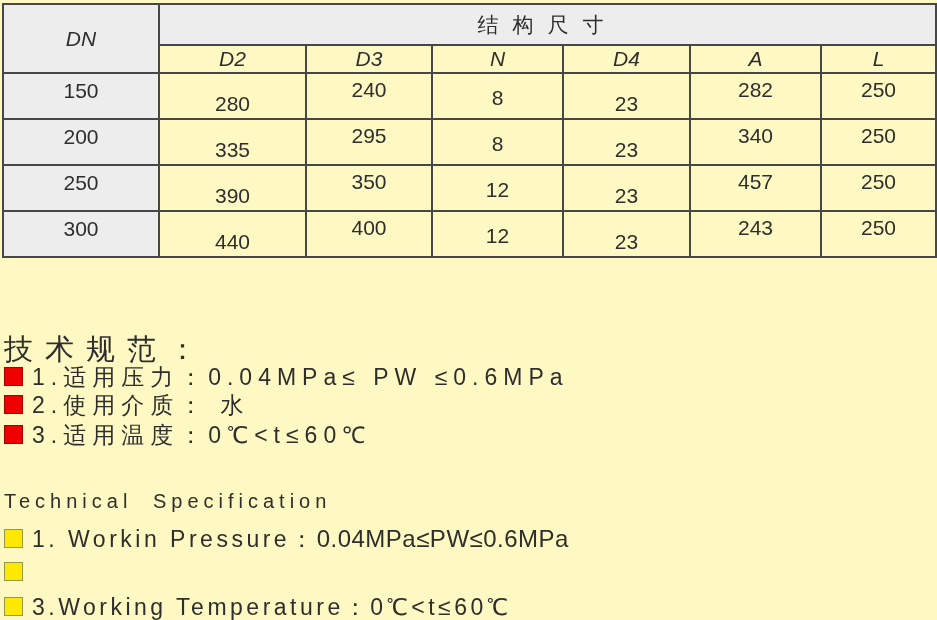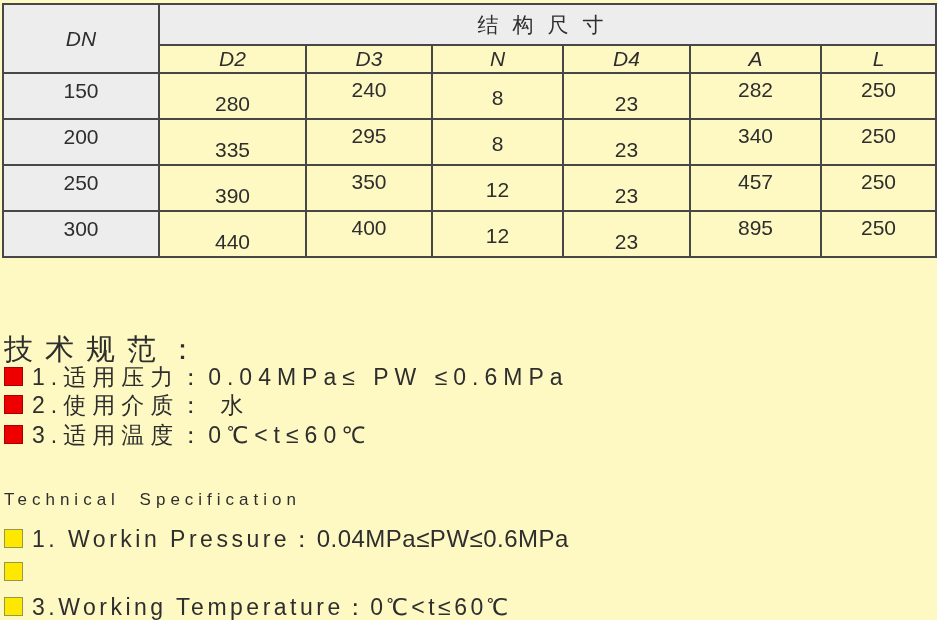--- a/index.html
+++ b/index.html
@@ -31,21 +31,21 @@
   tr.r-data{height:46px;margin-left:24px;}
   table.spec td > span{display:inline-block;}
   td.v-low  > span{transform:translateY(8px);}
   td.v-high > span{transform:translateY(-6px);}
   td.v-mid  > span{transform:translateY(2px);}
   td.dn-cell > span{transform:translateY(-5px);}
   
   .line{position:absolute;white-space:nowrap;}
   .zh-heading{left:4px;top:330px;font-size:29px;letter-spacing:12px;}
   .zh-item{font-size:23px;letter-spacing:6px;}
-  .en-heading{left:4px;top:490px;font-size:17px;letter-spacing:5px;word-spacing:10px;}
+  .en-heading{left:4px;top:490px;font-size:20px;letter-spacing:5px;word-spacing:10px;}
   .en-item{font-size:23px;letter-spacing:3.5px;}
   .zh-1{left:4px;top:362px;}
   .zh-2{left:4px;top:390px;}
   .zh-3{left:4px;top:418px;}
   .en-1{left:4px;top:524px;}
   .en-2{left:4px;top:558px;}
   .en-3{left:4px;top:592px;}
   .sq{
     display:inline-block;width:17px;height:17px;
     margin-right:9px;vertical-align:baseline;
@@ -109,21 +109,21 @@
         <td class="v-low"><span>23</span></td>
         <td class="v-high"><span>457</span></td>
         <td class="v-high"><span>250</span></td>
       </tr>
       <tr class="r-data">
         <td class="gray dn-cell"><span>300</span></td>
         <td class="v-low"><span>440</span></td>
         <td class="v-high"><span>400</span></td>
         <td class="v-mid"><span>12</span></td>
         <td class="v-low"><span>23</span></td>
-        <td class="v-high"><span>895</span></td>
+        <td class="v-high"><span>243</span></td>
         <td class="v-high"><span>250</span></td>
       </tr>
     </tbody>
   </table>
 
   <div class="line zh-heading">技术规范：</div>
 
   <div class="line zh-item zh-1">
     <span class="sq sq-red"></span><span>1.适用压力：0.04MPa≤ PW ≤0.6MPa</span>
   </div>

